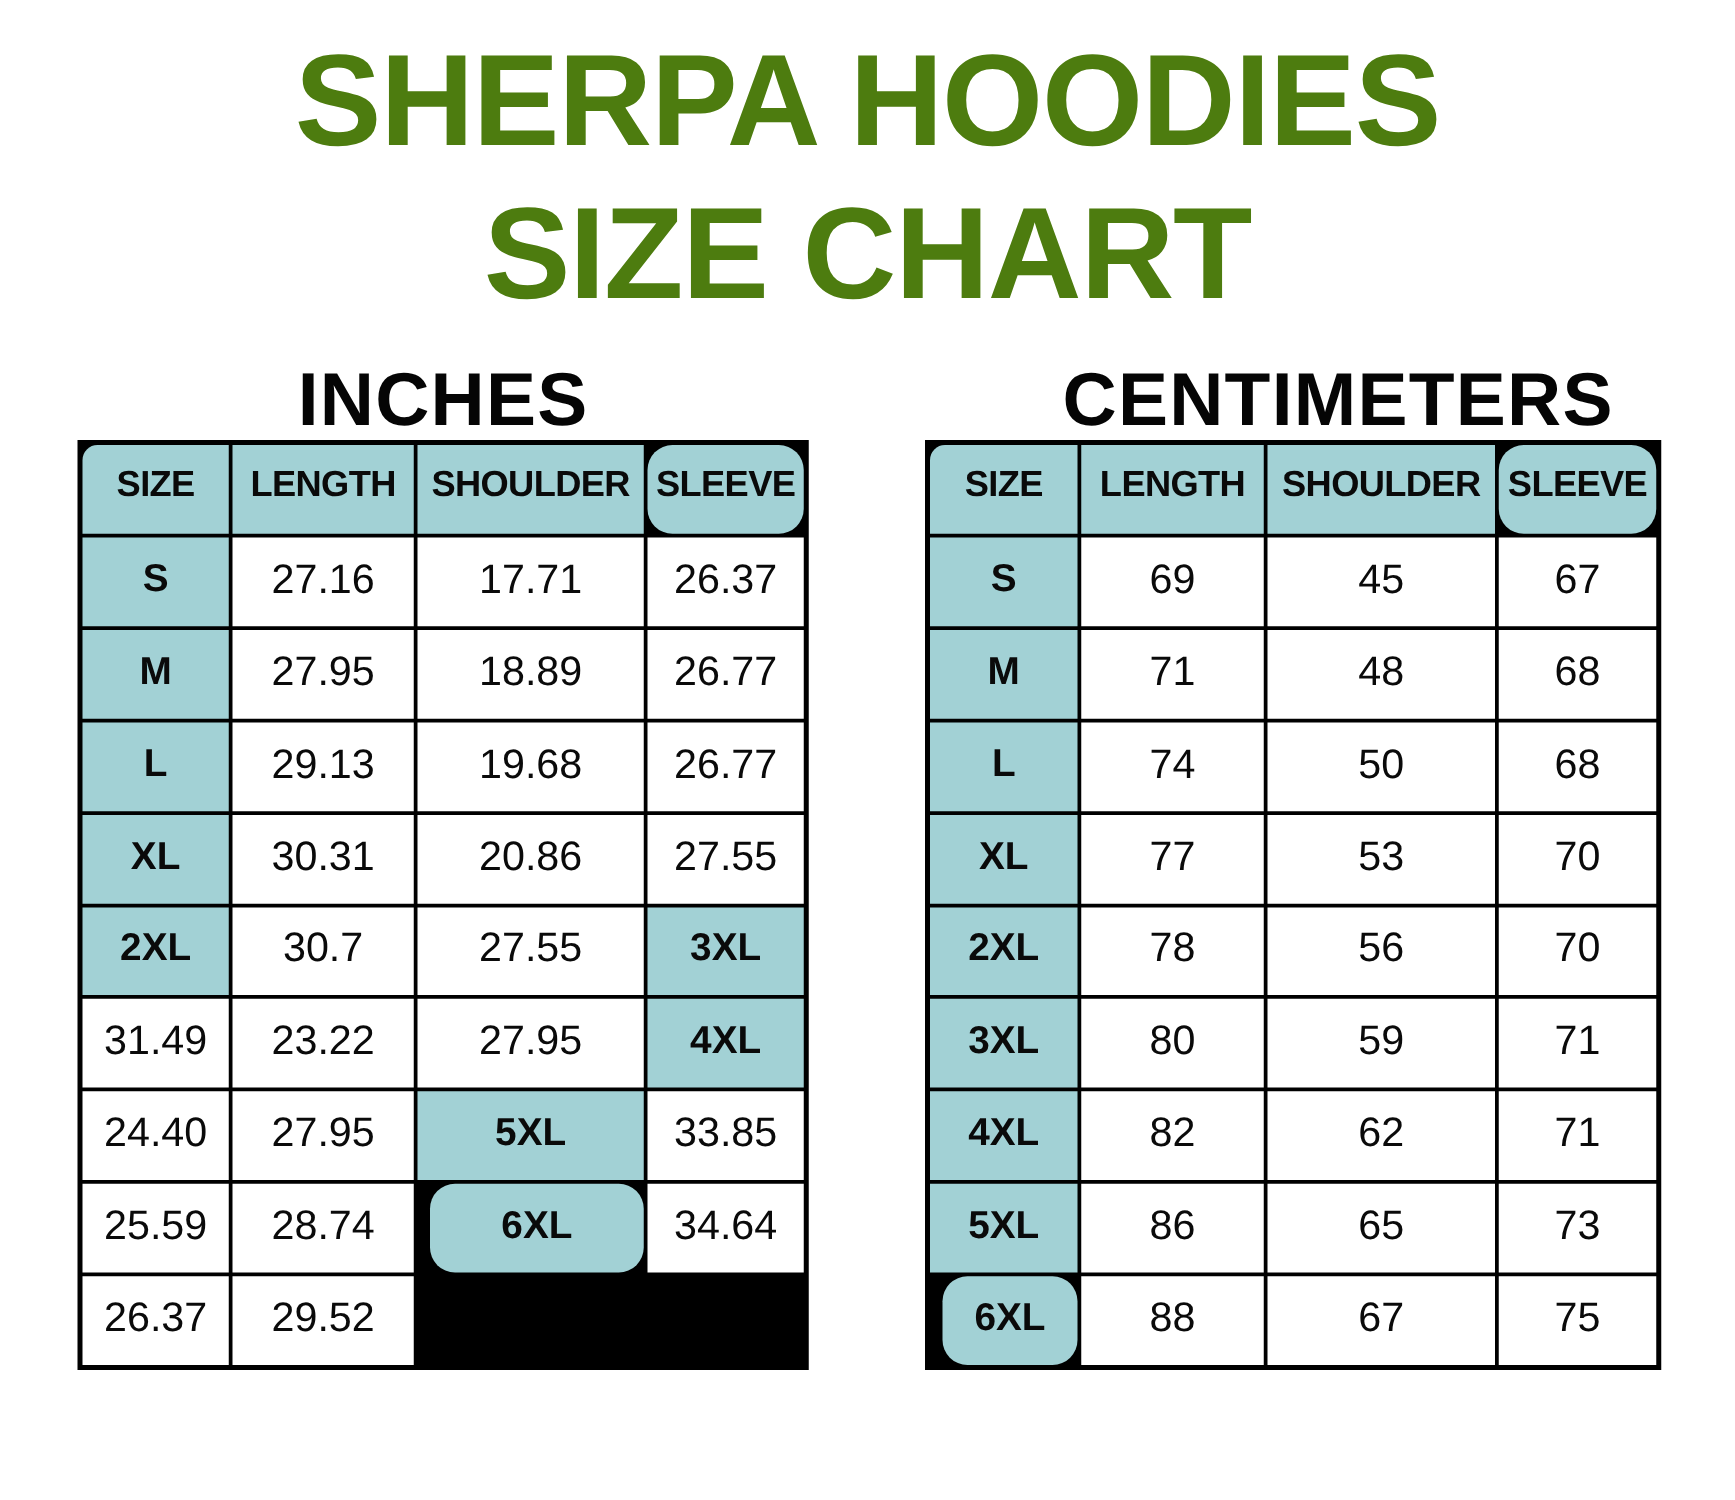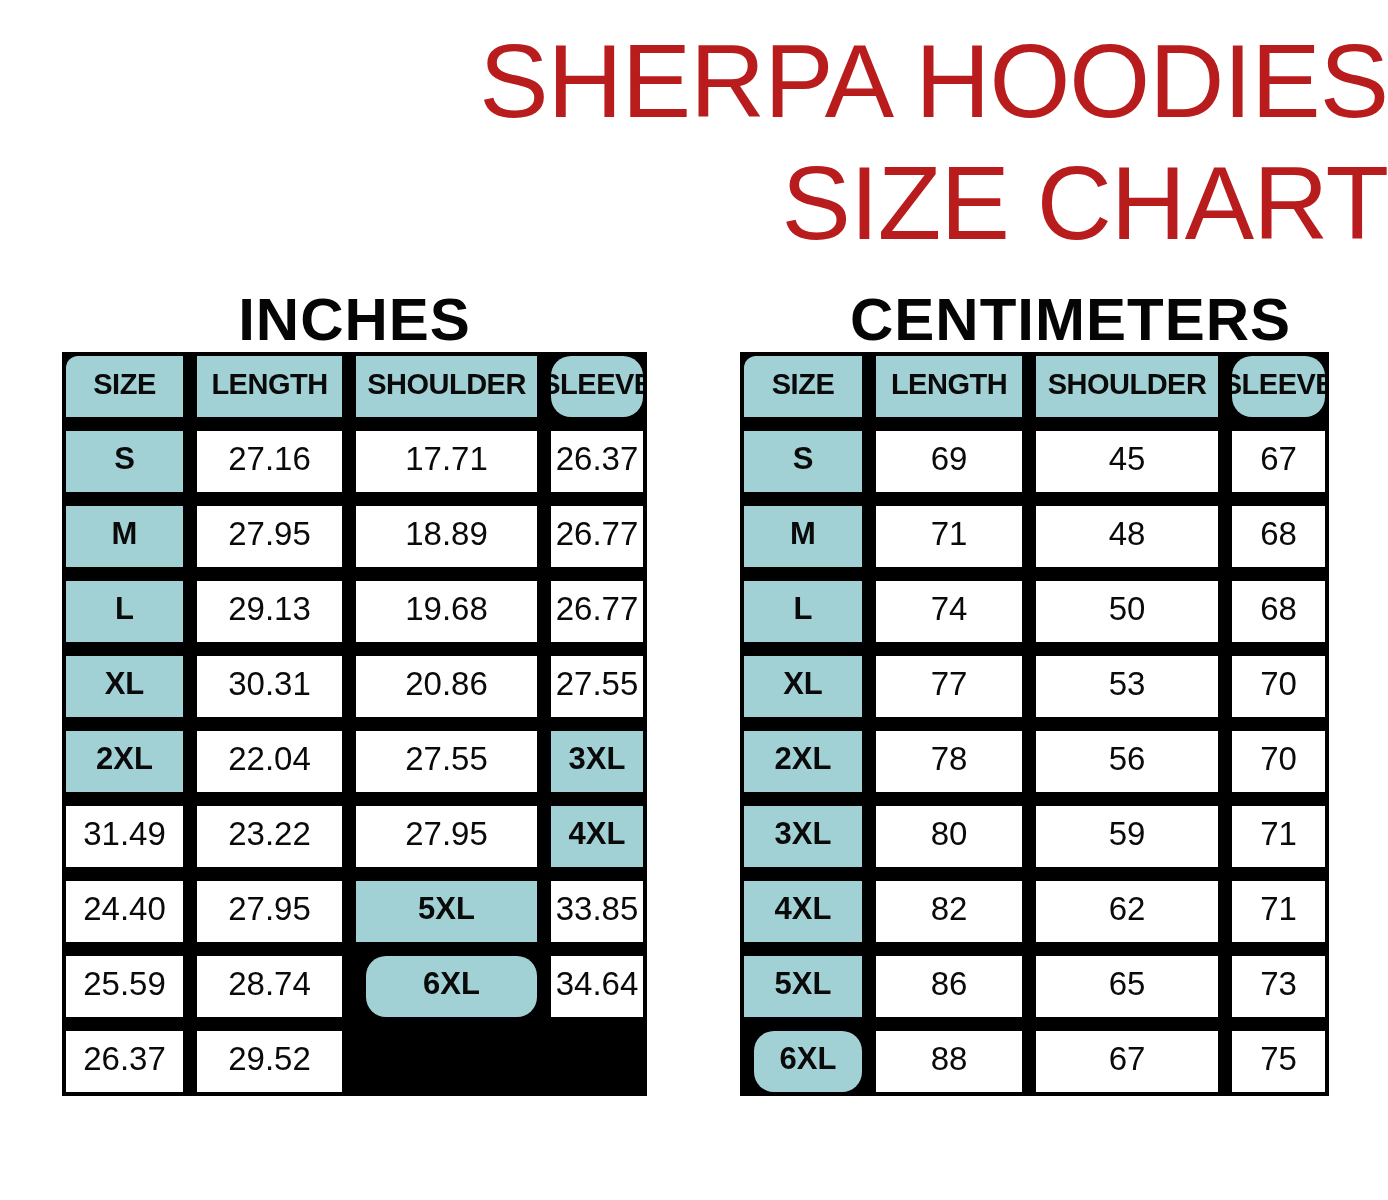--- a/index.html
+++ b/index.html
@@ -9,42 +9,42 @@
     font-family: "Liberation Sans", "DejaVu Sans", sans-serif;
     position: relative; overflow: hidden;
     --teal: #A2D1D5;
     --grid: #000000;
     --ink: #0a0a0a;
   }
   .page { position: absolute; inset: 0; }
 
   .title {
     position: absolute; top: 20px; left: 0; width: 100%;
-    text-align: right; font-weight: normal;
+    text-align: center; font-weight: bold;
     font-size: 104px; line-height: 122px;
-    color: #b91c1c; letter-spacing: -1px;
+    color: #4d7c0f; letter-spacing: -1px;
   }
 
   .subtitle {
     position: absolute; top: 294px; height: 50px;
     display: flex; align-items: center; justify-content: center;
     font-weight: bold; font-size: 60px; letter-spacing: 1px;
     color: #050505;
   }
   .subtitle.left  { left: 62px;  width: 585px; }
   .subtitle.right { left: 776px; width: 589px; }
 
   .size-table {
     position: absolute; top: 352px; height: 744px;
     background: var(--grid);
     padding: 4px;
     box-sizing: border-box;
     display: grid;
     grid-template-rows: repeat(10, 1fr);
-    gap: 14px;
+    gap: 3px;
   }
   .size-table.left  { left: 62px;  width: 585px; grid-template-columns: 117px 145px 181px 1fr; }
   .size-table.right { left: 740px; width: 589px; grid-template-columns: 118px 146px 182px 1fr; }
 
   .cell {
     background: #ffffff;
     display: flex; align-items: center; justify-content: center;
     color: var(--ink);
     font-size: 33px;
     padding-bottom: 5px;
@@ -86,21 +86,21 @@
       <div class="cell data">26.77</div>
       <div class="cell size teal">L</div>
       <div class="cell data">29.13</div>
       <div class="cell data">19.68</div>
       <div class="cell data">26.77</div>
       <div class="cell size teal">XL</div>
       <div class="cell data">30.31</div>
       <div class="cell data">20.86</div>
       <div class="cell data">27.55</div>
       <div class="cell size teal">2XL</div>
-      <div class="cell data">22.04</div>
+      <div class="cell data">30.7</div>
       <div class="cell data">27.55</div>
       <div class="cell size teal">3XL</div>
       <div class="cell data">31.49</div>
       <div class="cell data">23.22</div>
       <div class="cell data">27.95</div>
       <div class="cell size teal">4XL</div>
       <div class="cell data">24.40</div>
       <div class="cell data">27.95</div>
       <div class="cell size teal">5XL</div>
       <div class="cell data">33.85</div>

